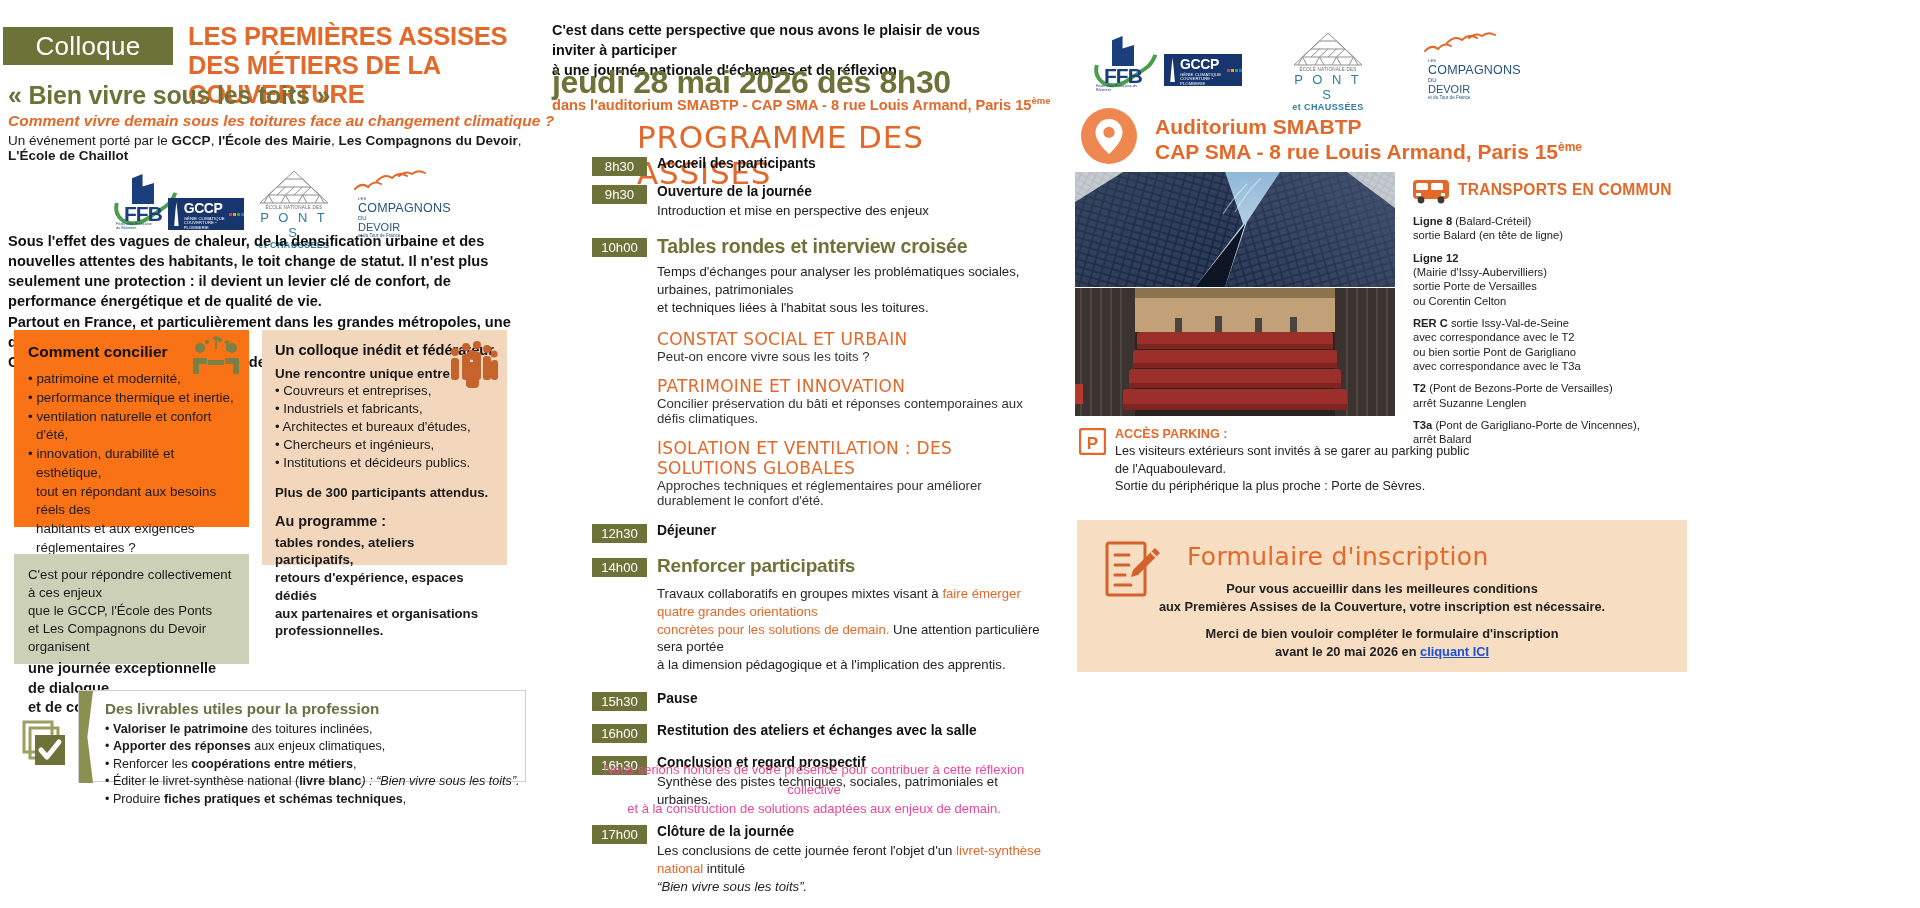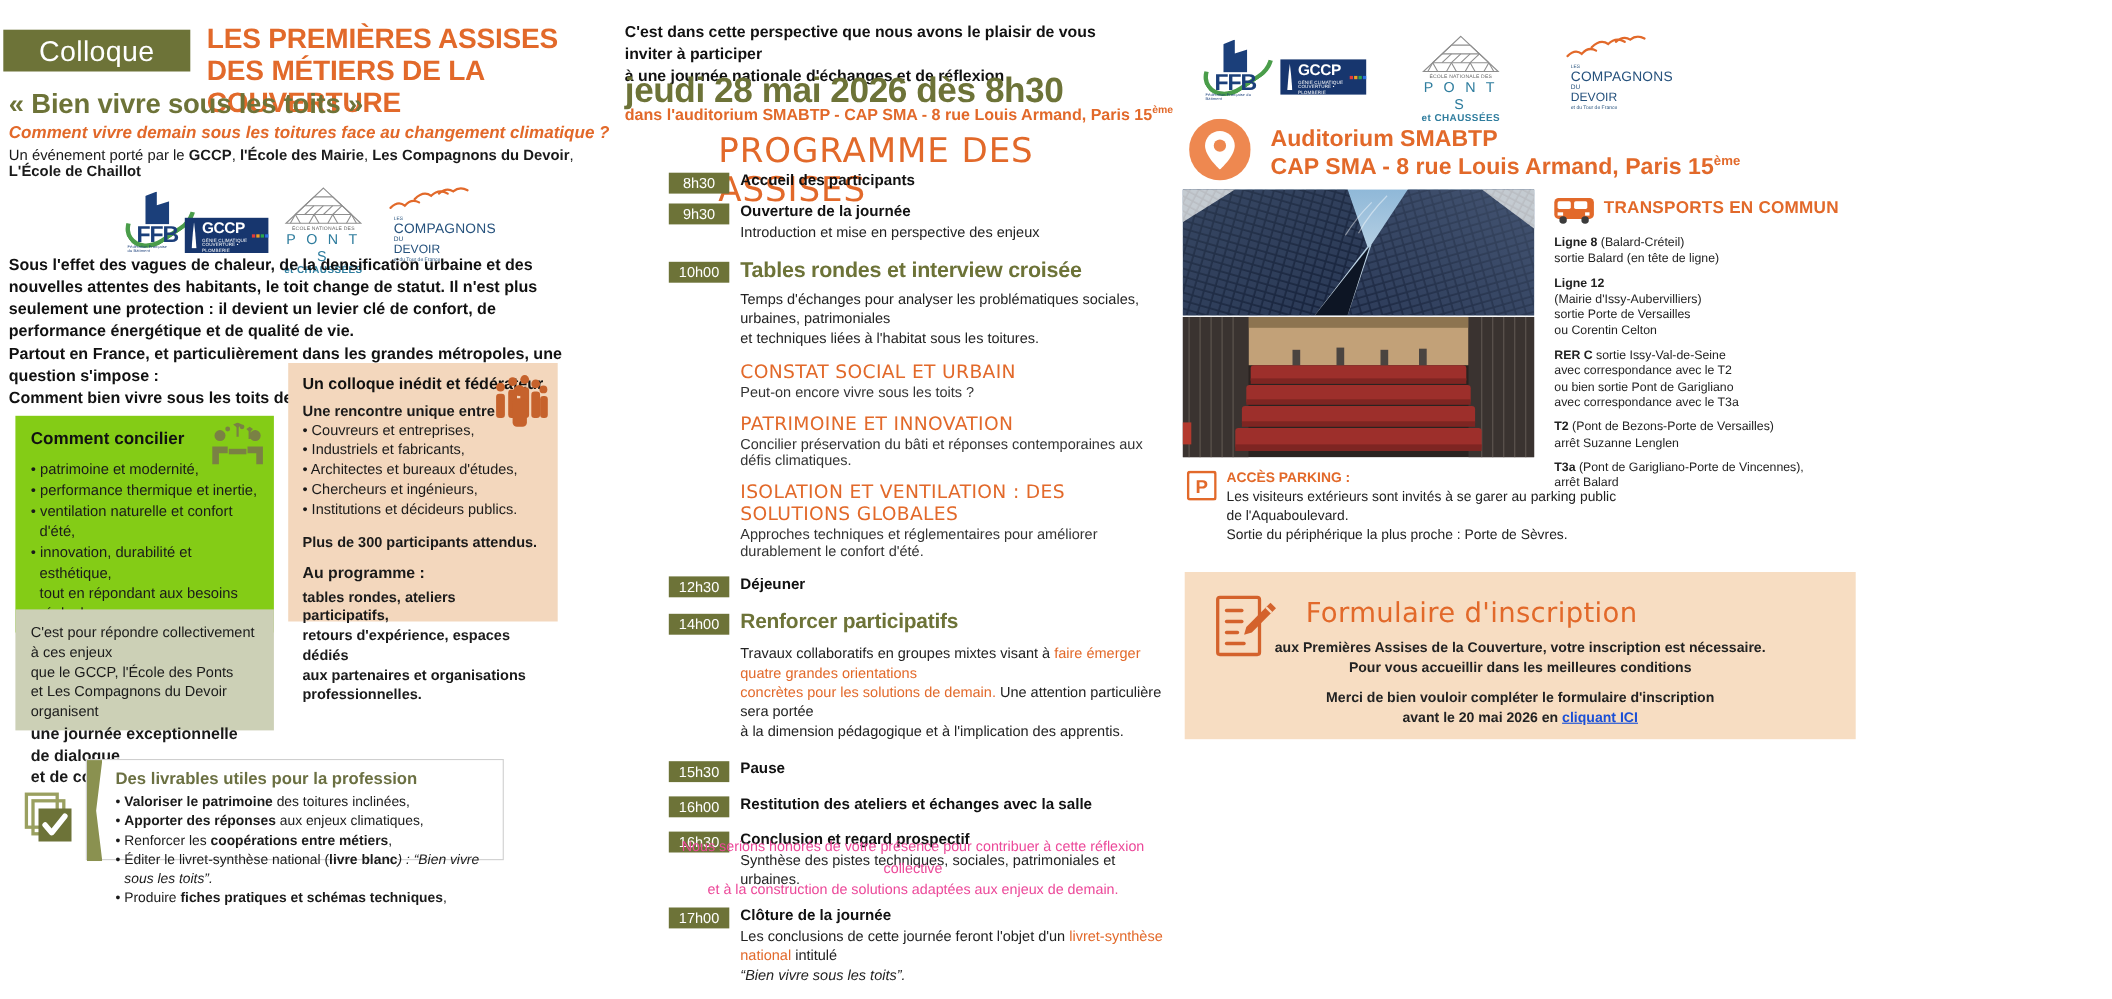--- a/index.html
+++ b/index.html
@@ -9,21 +9,21 @@
     background:#ffffff;
     font-family:"Liberation Sans", sans-serif;
     color:#1a1a1a;
     overflow:hidden;
     position:relative;
   }
   .page { position:relative; width:1920px; height:908px; }
 
   
   .col-left   { position:absolute; left:0;    top:0; width:560px;  height:908px; }
-  .col-mid    { position:absolute; left:565px;top:0; width:505px;  height:884px; }
+  .col-mid    { position:absolute; left:549px;top:0; width:505px;  height:884px; }
   .col-right  { position:absolute; left:1075px;top:0;width:845px;  height:908px; }
 
   
   .colloque-badge {
     position:absolute; left:3px; top:27px; width:170px; height:38px;
     background:#6d7338; color:#ffffff;
     font-size:26px; font-weight:400; letter-spacing:.3px;
     display:flex; align-items:center; justify-content:center;
     font-family:"Liberation Sans", sans-serif;
   }
@@ -95,21 +95,21 @@
   .comp-l4 { font-size:11px; color:#26527d; text-align:left; margin-left:14px;}
   .comp-l5 { font-size:4.6px; color:#26527d; text-align:left; margin-left:14px;}
 
   .para-intro {
     position:absolute; left:8px; top:232px; width:520px;
     font-size:14.6px; font-weight:bold; line-height:1.36; color:#111;
   }
 
   .box-green {
     position:absolute; left:14px; top:330px; width:235px; height:197px;
-    background:#84cc16; padding:13px 14px 10px 14px;margin-top:48px;
+    background:#f97316; padding:13px 14px 10px 14px;
   }
   .box-green h3 { margin:0 0 9px 0; font-size:15.5px; font-weight:bold; color:#111; }
   .box-green ul { margin:0; padding:0; list-style:none; font-size:13.4px; line-height:1.40; color:#1a1a1a; }
   .box-green li { text-indent:-8px; padding-left:8px; }
   .icon-people-green {
     position:absolute; right:7px; top:6px; width:52px; height:52px;
   }
 
   .box-green2 {
     position:absolute; left:14px; top:554px; width:235px; height:110px;
@@ -125,21 +125,21 @@
   .box-peach h3 { margin:0 0 8px 0; font-size:14.6px; font-weight:bold; color:#111; }
   .box-peach .sub { font-size:13.4px; font-weight:bold; margin-bottom:1px; }
   .box-peach ul { margin:0; padding:0; list-style:none; font-size:13.2px; line-height:1.36; }
   .box-peach li { text-indent:-8px; padding-left:8px; }
   .box-peach .p300 { margin-top:13px; font-size:13.2px; font-weight:bold; }
   .box-peach .aup { margin-top:13px; font-size:14.4px; font-weight:bold; }
   .box-peach .prog { margin-top:5px; font-size:13.2px; font-weight:bold; line-height:1.34; }
   .icon-people-orange { position:absolute; right:8px; top:8px; width:52px; height:52px; }
 
   .box-livrables {
-    position:absolute; left:78px; top:690px; width:380px; height:92px;
+    position:absolute; left:78px; top:690px; width:448px; height:92px;
     background:#ffffff; border:1px solid #cfcfcf;
   }
   .livr-tab {
     position:absolute; left:0; top:0; width:14px; height:92px;
     background:#8a9150; clip-path:polygon(0 0,100% 0,60% 50%,100% 100%,0 100%);
   }
   .box-livrables h3 {
     margin:0; padding:9px 0 4px 26px; font-size:15.2px; font-weight:bold; color:#6b7042;
   }
   .box-livrables ul { margin:0; padding:0 0 0 26px; list-style:none; font-size:12.6px; line-height:1.38; }
@@ -753,22 +753,22 @@
               <path d="M12 25 h14"></path>
               <path d="M12 35 h10"></path>
               <path d="M12 45 h16"></path>
           </g>
           <path d="M52 8 l5 5 l-22 22 l-7 2 l2 -7 z" fill="#d4622c"></path>
           <path d="M48 12 l5 5" stroke="#f7ddc2" stroke-width="2"></path>
         </svg>
       </div>
       <div class="form-title">Formulaire d'inscription</div>
       <div class="form-l1">
+        <div>Pour vous accueillir dans les meilleures conditions</div>
         <div>aux Premières Assises de la Couverture, votre inscription est nécessaire.</div>
-        <div>Pour vous accueillir dans les meilleures conditions</div>
       </div>
       <div class="form-l2">
         <div>Merci de bien vouloir compléter le formulaire d'inscription</div>
         <div><span>avant le 20 mai 2026 en </span><a href="#" class="form-link">cliquant ICI</a></div>
       </div>
     </div>
 
   </div>
 </div>
 

